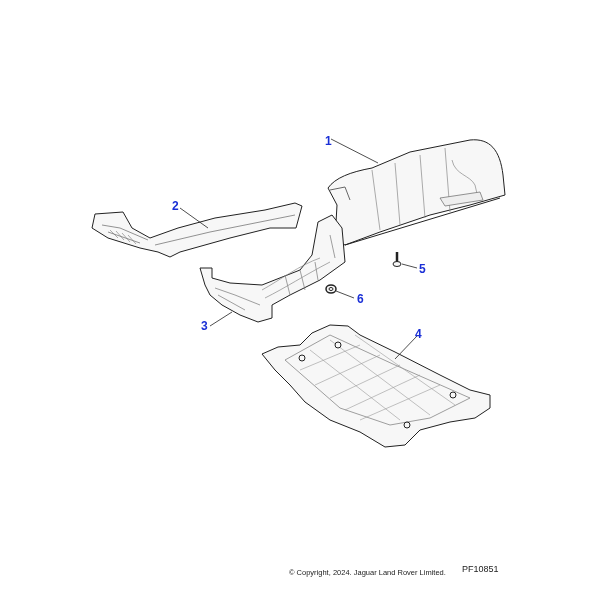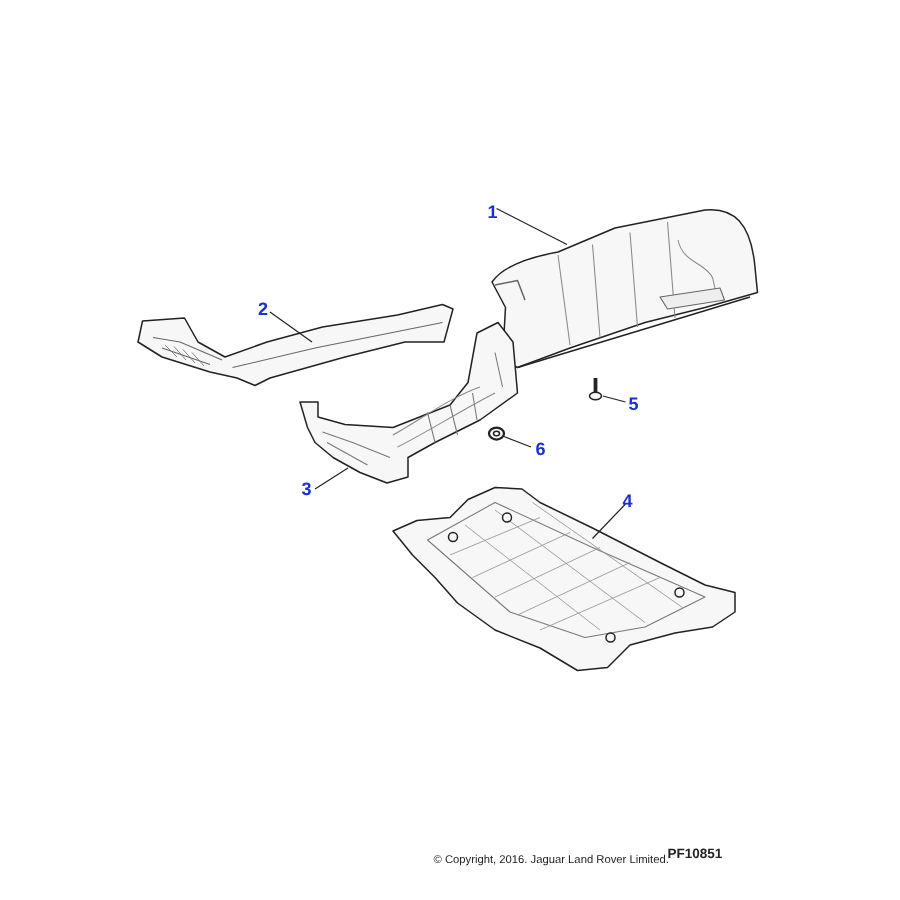--- a/index.html
+++ b/index.html
@@ -1,20 +1,20 @@
 <!DOCTYPE html>
 <html><head>
 <meta charset="utf-8">
 <style>
   html, body { margin:0; padding:0; background:#ffffff; }
   body { width:600px; height:600px; position:relative; overflow:hidden; font-family:"Liberation Sans", sans-serif; }
   #diagram { position:absolute; left:0; top:0; width:600px; height:600px; }
   .callout { position:absolute; font-family:"Liberation Sans", sans-serif; font-weight:bold; font-size:12px; color:#1a2fd6; line-height:12px; }
   .footer-copy { position:absolute; left:289px; top:568px; font-size:7.5px; color:#222; }
-  .footer-id { position:absolute; left:445px; top:564px; font-size:9px; color:#222;font-weight:bold; }
+  .footer-id { position:absolute; left:462px; top:564px; font-size:9px; color:#222; }
 </style>
 </head>
 <body>
 
 <svg id="diagram" viewBox="0 0 600 600" xmlns="http://www.w3.org/2000/svg">
   <g fill="#f7f7f7" stroke="#222" stroke-width="1" stroke-linejoin="round">
 
     <g>
       <path d="M328,188 C335,178 350,172 372,168 L410,152 L470,140 C490,138 500,150 503,175 L505,195 L470,205 L430,215 L380,232 L345,245 L335,240 L337,205 Z"></path>
       <path d="M345,245 L500,198" fill="none"></path>
@@ -64,14 +64,14 @@
   </g>
 </svg>
 
 <span class="callout" style="left:325px;top:135px;">1</span>
 <span class="callout" style="left:172px;top:200px;">2</span>
 <span class="callout" style="left:201px;top:320px;">3</span>
 <span class="callout" style="left:415px;top:328px;">4</span>
 <span class="callout" style="left:419px;top:263px;">5</span>
 <span class="callout" style="left:357px;top:293px;">6</span>
 
-<span class="footer-copy">© Copyright, 2016. Jaguar Land Rover Limited.</span>
+<span class="footer-copy">© Copyright, 2024. Jaguar Land Rover Limited.</span>
 <span class="footer-id">PF10851</span>
 
 </body></html>

